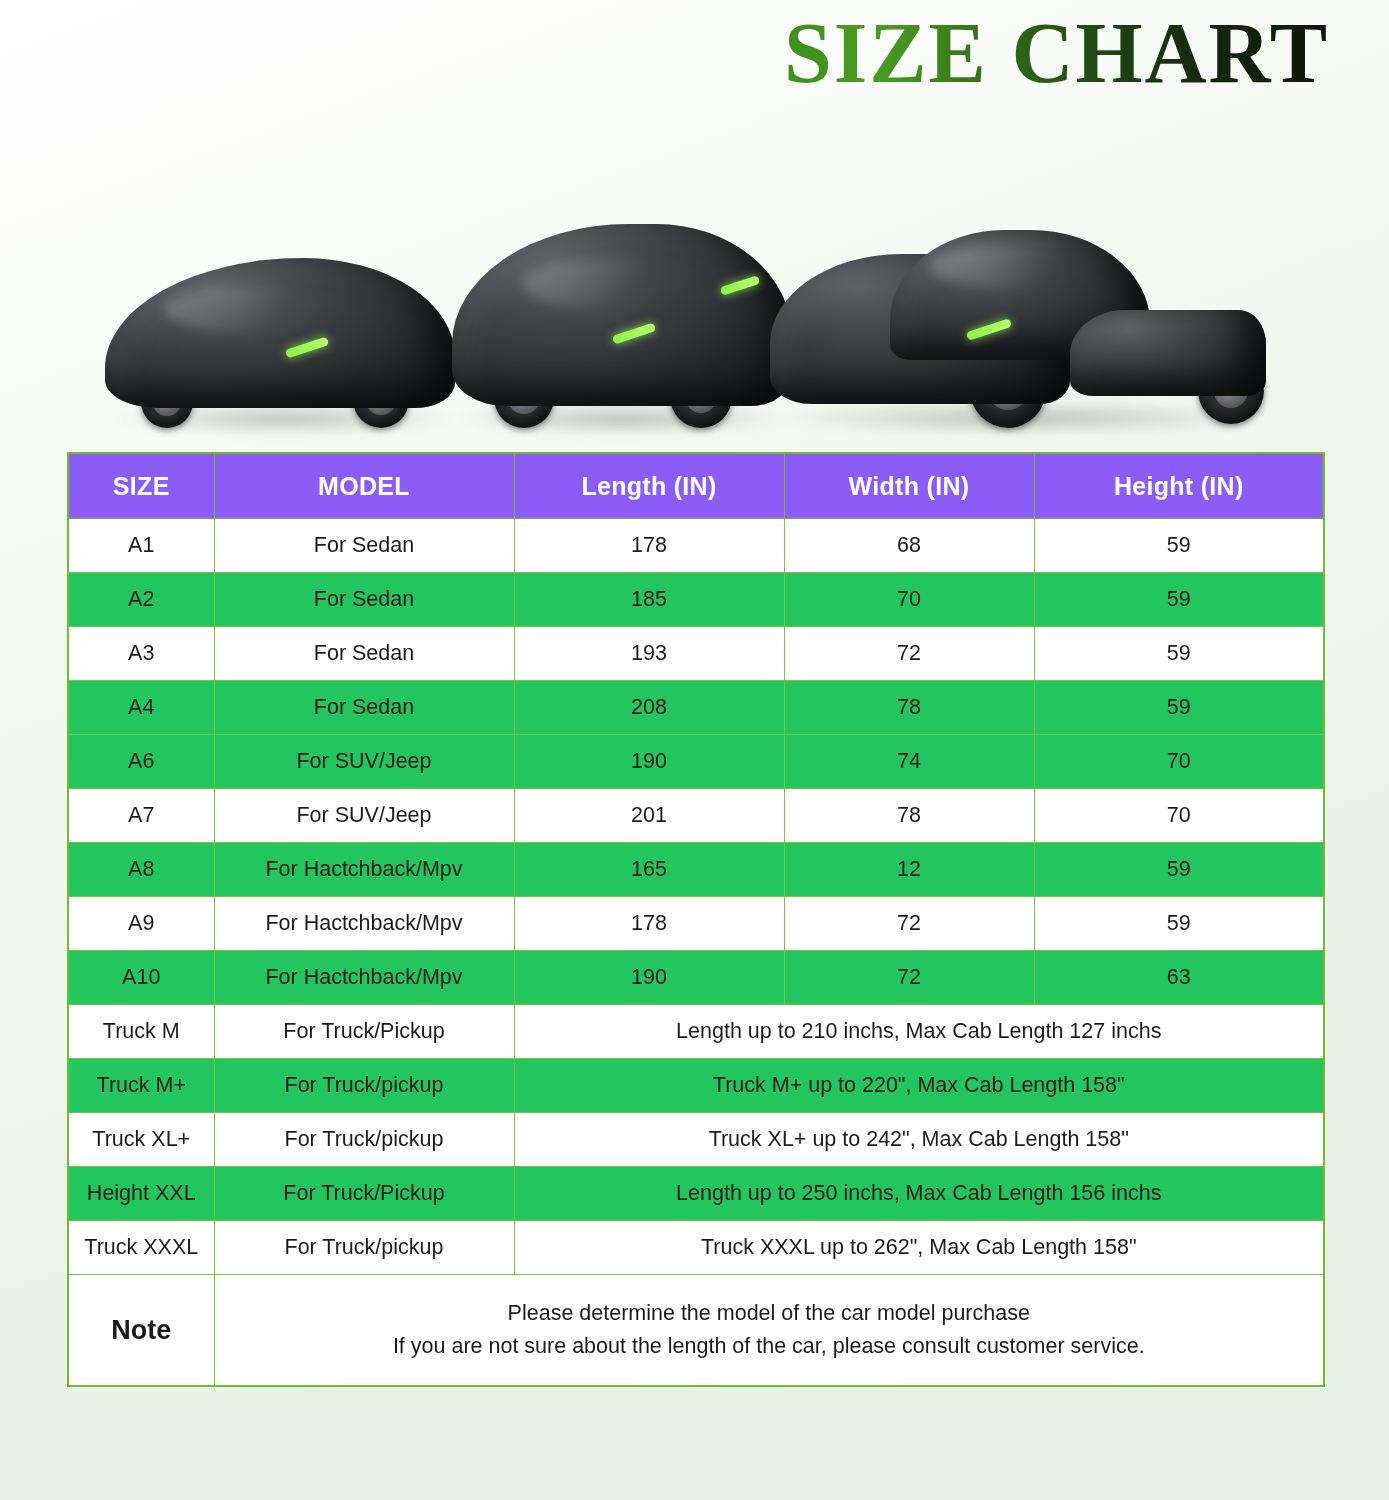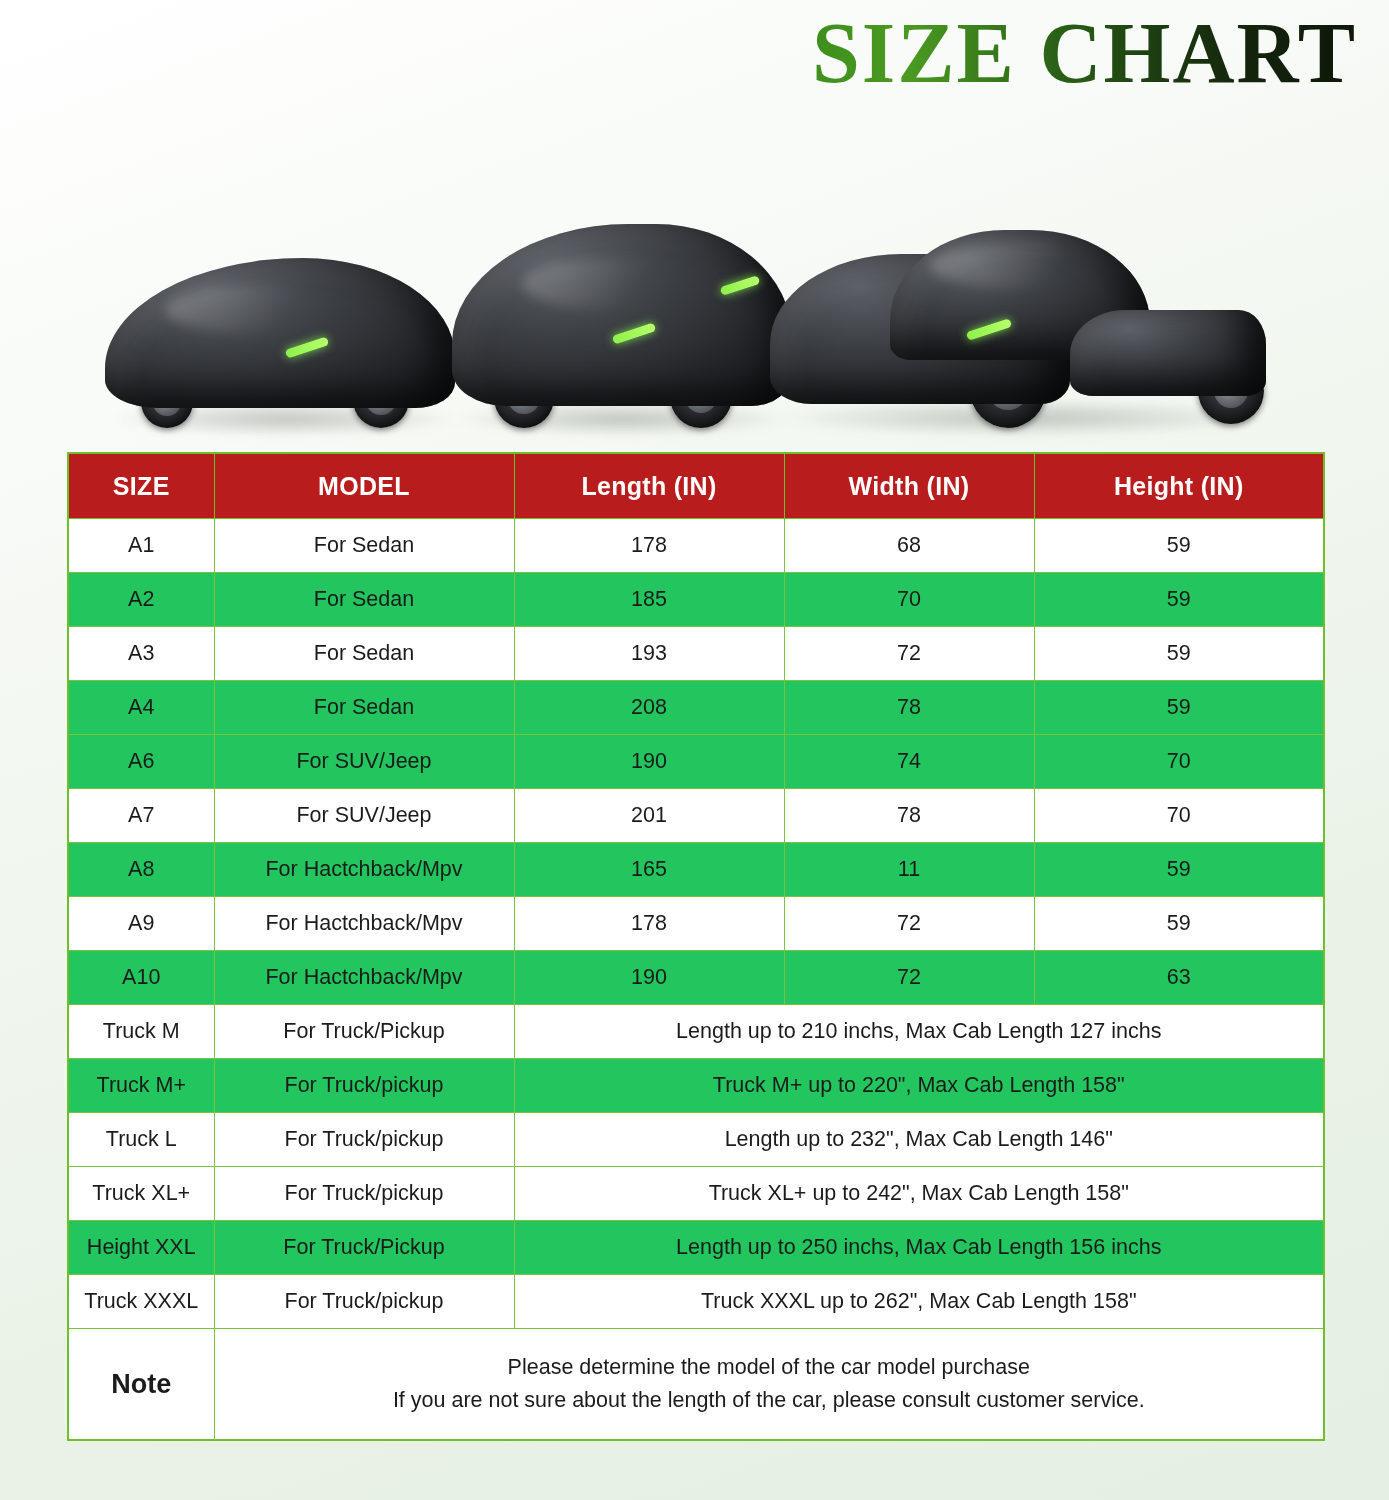--- a/index.html
+++ b/index.html
@@ -12,21 +12,21 @@
     font-family: "Liberation Sans", sans-serif;
     background: linear-gradient(160deg, #ffffff 0%, #f4f8f2 35%, #eaf2e8 70%, #e6efe4 100%);
     position: relative;
     overflow: hidden;
   }
 
   
   .title-wrap {
     position: absolute;
     top: 8px;
-    right: 32px;
+    right: 60px;
     text-align: left;
   }
   .title {
     font-family: "Liberation Serif", serif;
     font-size: 86px;
     font-weight: bold;
     letter-spacing: 2px;
     line-height: 1.05;
     background: linear-gradient(90deg, #3f8f1e 0%, #4a9a22 18%, #2f6b18 40%, #1d3f12 62%, #14240c 80%, #0d160a 100%);
     -webkit-background-clip: text;
@@ -107,21 +107,21 @@
     background: #fff;
     border: 2px solid #6fbf2a;
   }
   col.c-size   { width: 146px; }
   col.c-model  { width: 300px; }
   col.c-len    { width: 270px; }
   col.c-wid    { width: 250px; }
   col.c-hei    { width: 290px; }
 
   thead th {
-    background: #b91c1c;
+    background: #8b5cf6;
     color: #ffffff;
     font-size: 25px;
     font-weight: bold;
     height: 62px;
     border: 1px solid #6fbf2a;
     letter-spacing: .3px;
   }
   tbody td {
     border: 1px solid #79c43c;
     height: 51px;
@@ -252,21 +252,21 @@
         <td>A7</td>
         <td>For SUV/Jeep</td>
         <td>201</td>
         <td>78</td>
         <td>70</td>
       </tr>
       <tr class="alt">
         <td>A8</td>
         <td>For Hactchback/Mpv</td>
         <td>165</td>
-        <td>11</td>
+        <td>12</td>
         <td>59</td>
       </tr>
       <tr class="plain">
         <td>A9</td>
         <td>For Hactchback/Mpv</td>
         <td>178</td>
         <td>72</td>
         <td>59</td>
       </tr>
       <tr class="alt">
@@ -281,25 +281,20 @@
         <td>Truck M</td>
         <td>For Truck/Pickup</td>
         <td colspan="3">Length up to 210 inchs, Max Cab Length 127 inchs</td>
       </tr>
       <tr class="alt">
         <td>Truck M+</td>
         <td>For Truck/pickup</td>
         <td colspan="3">Truck M+ up to 220", Max Cab Length 158"</td>
       </tr>
       <tr class="plain">
-        <td>Truck L</td>
-        <td>For Truck/pickup</td>
-        <td colspan="3">Length  up to 232", Max Cab Length 146"</td>
-      </tr>
-      <tr class="plain">
         <td>Truck XL+</td>
         <td>For Truck/pickup</td>
         <td colspan="3">Truck XL+ up to 242", Max Cab Length 158"</td>
       </tr>
       <tr class="alt">
         <td>Height XXL</td>
         <td>For Truck/Pickup</td>
         <td colspan="3">Length up to 250 inchs, Max Cab Length 156 inchs</td>
       </tr>
       <tr class="plain">

